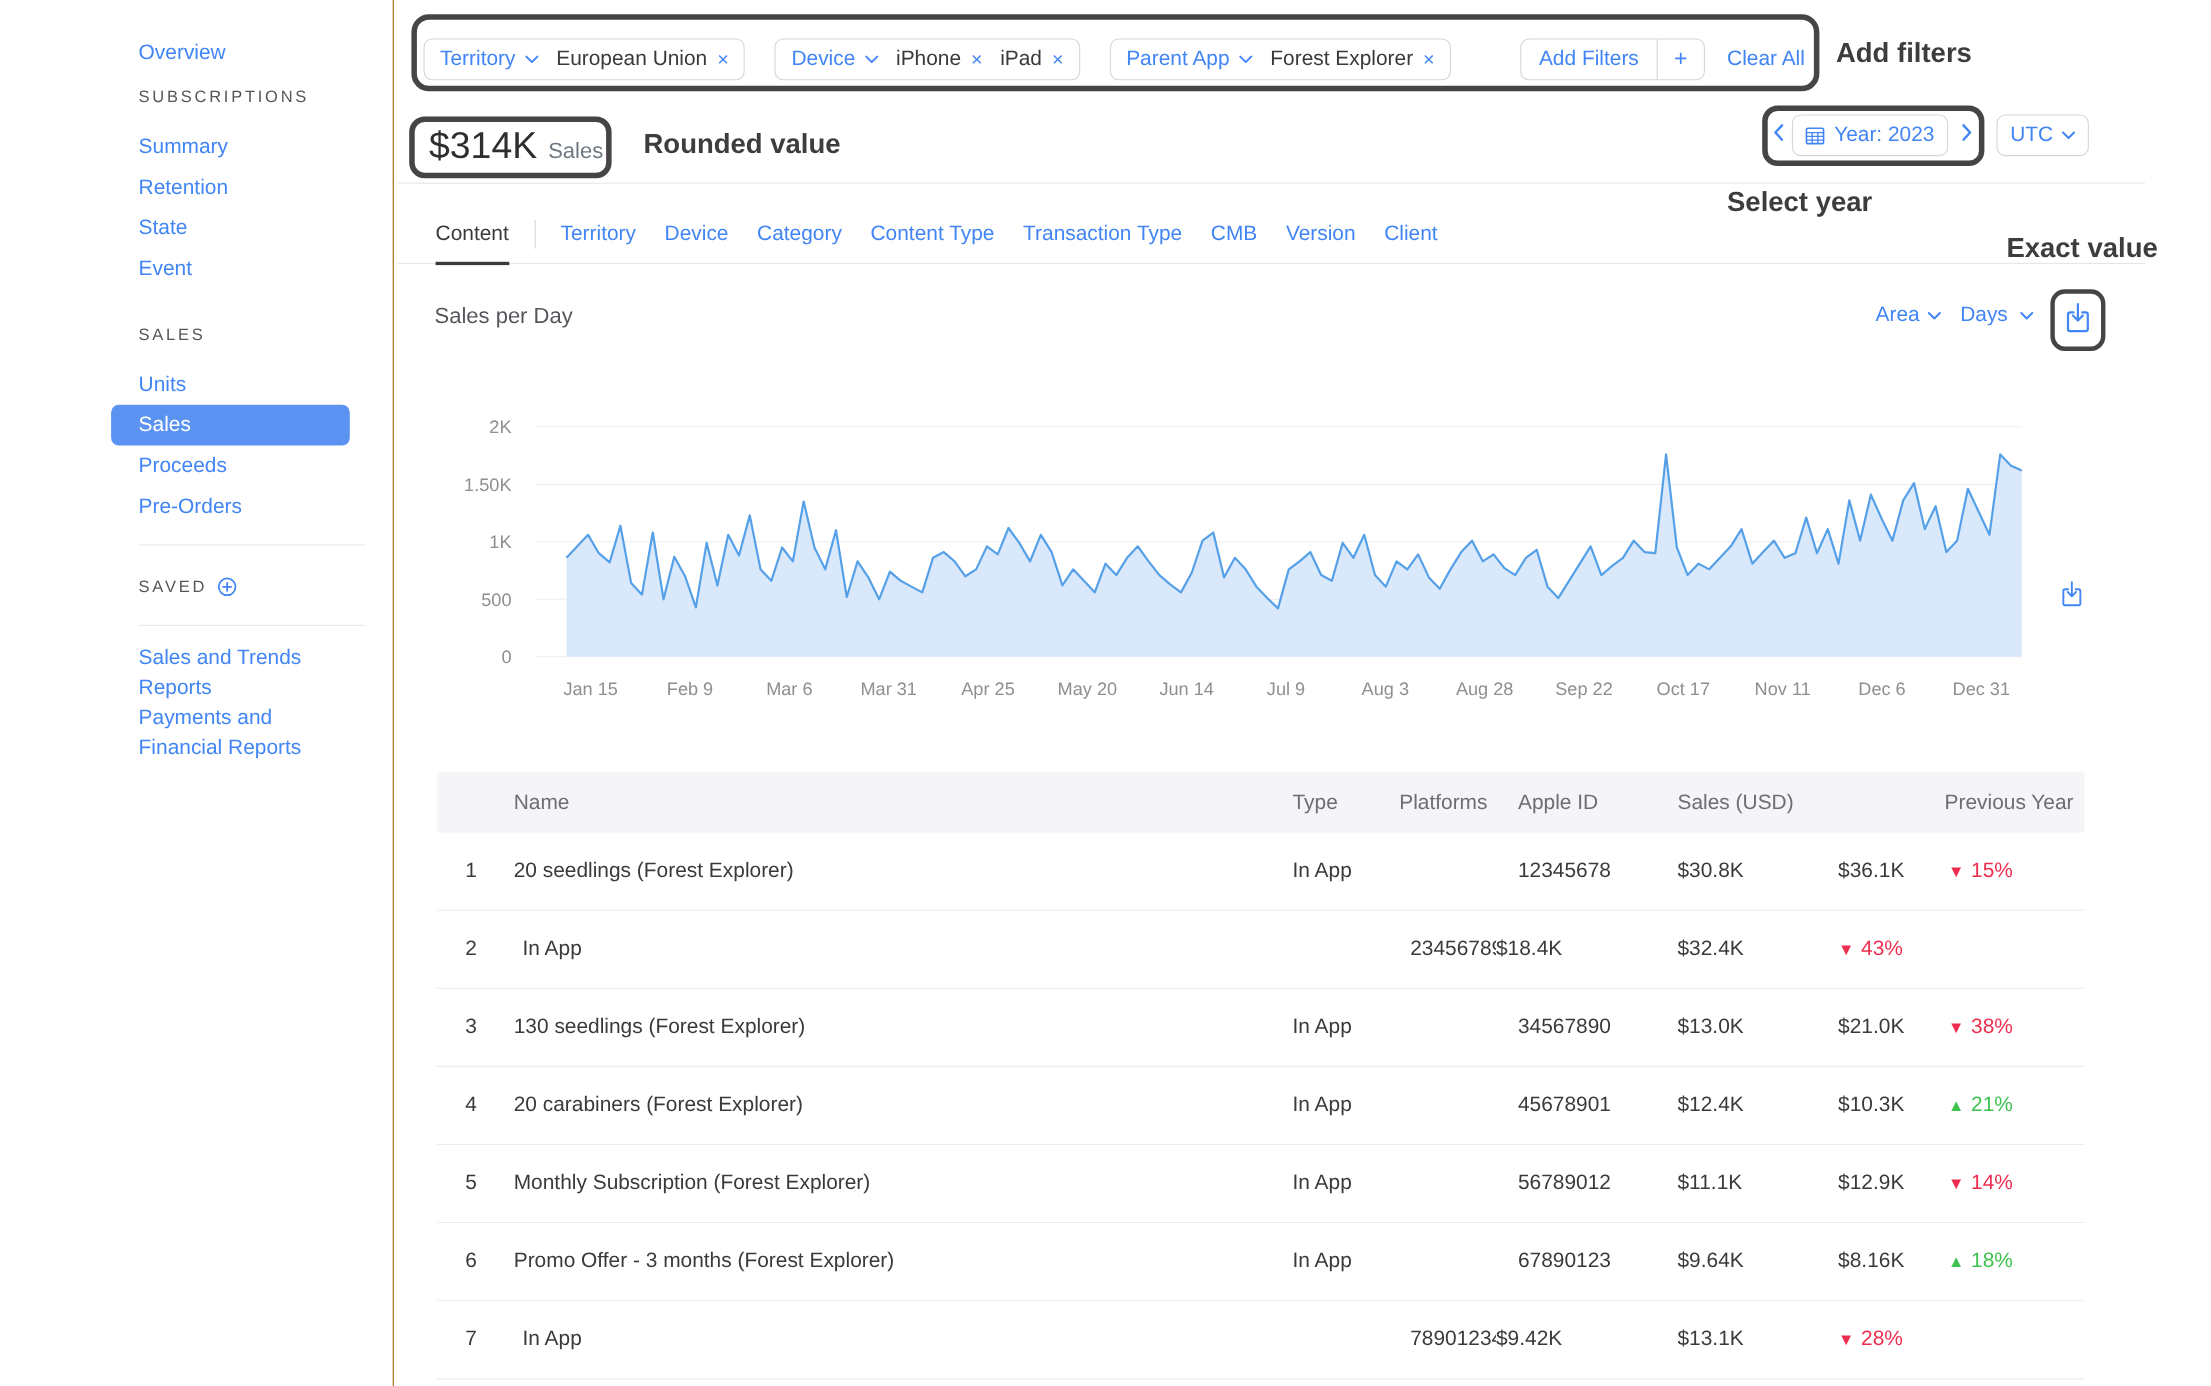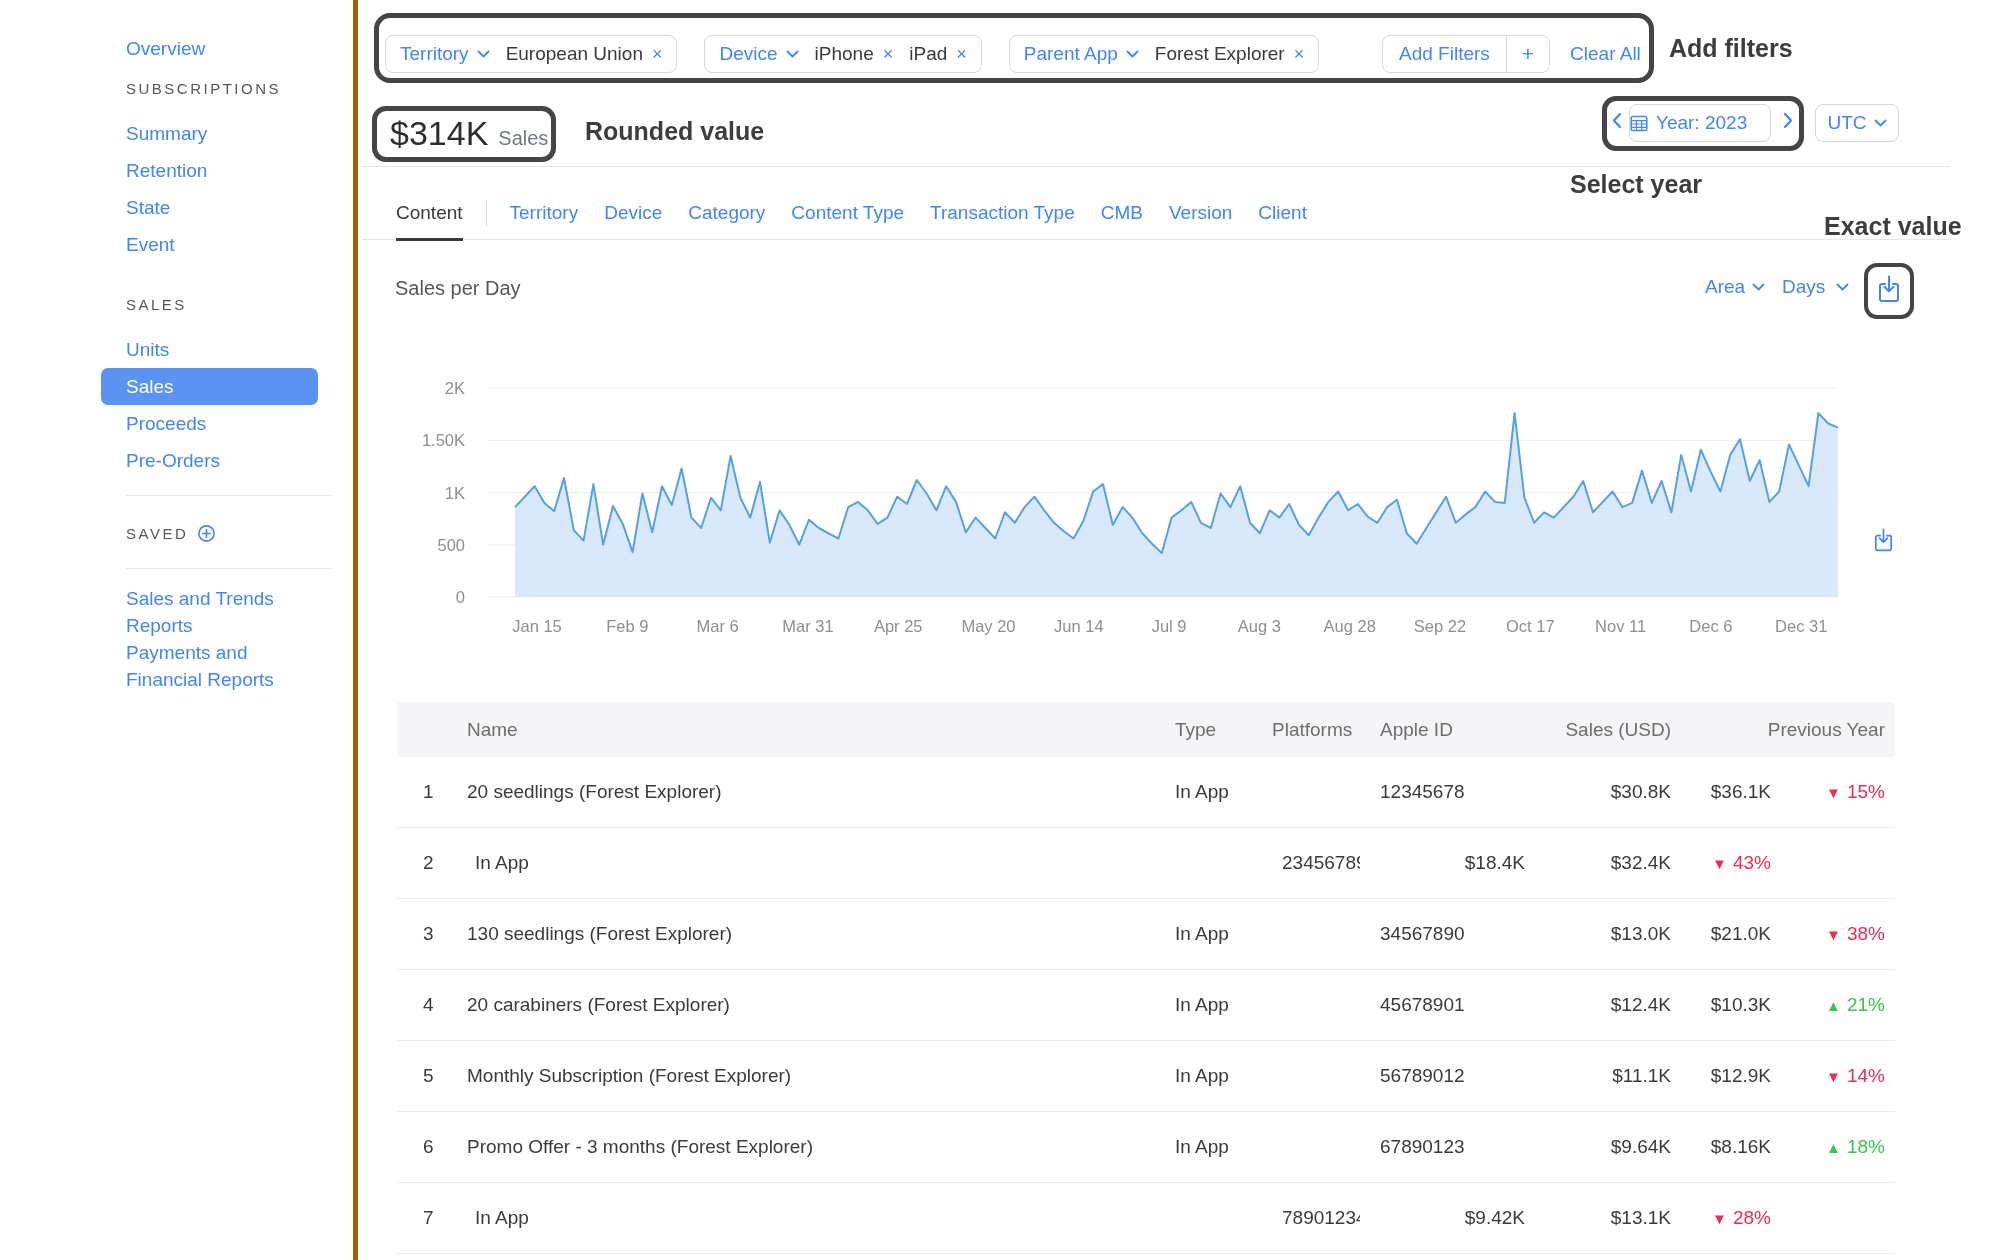--- a/index.html
+++ b/index.html
@@ -1,19 +1,19 @@
 <!DOCTYPE html>
 <html><head>
 <meta charset="utf-8">
 <style>
   html,body{margin:0;padding:0;}
   body{width:2010px;height:1260px;position:relative;overflow:hidden;background:#fff;
        font-family:"Liberation Sans",sans-serif;color:#3a3a3c;}
   
-  .sidebar{position:absolute;left:0;top:0;width:358px;height:1260px;border-right:5px solid #a16207;
+  .sidebar{position:absolute;left:0;top:0;width:358px;height:1260px;border-right:1px solid #a16207;
            box-sizing:border-box;padding:30px 0 0 126px;background:#fff;}
   .side-link{height:37px;display:flex;align-items:center;font-size:19px;color:#4285f4;cursor:pointer;white-space:nowrap;}
   .side-link.active{background:#5b93f2;color:#fff;border-radius:7px;margin-left:-25px;padding-left:25px;width:192px;}
   .side-header{height:42px;display:flex;align-items:center;gap:9px;font-size:15px;letter-spacing:2.5px;color:#55565a;}
   .side-header.mt{margin-top:20px;}
   .side-divider{width:206px;border:none;border-top:1px solid #e8e8ed;margin:16px 0;}
   .side-multi{font-size:19px;color:#4285f4;line-height:27px;width:175px;cursor:pointer;}
   
   .main{position:absolute;left:359px;top:0;width:1651px;height:1260px;}
   .divider{position:absolute;height:1px;background:#e6e6ea;left:3px;width:1588px;}
@@ -44,21 +44,21 @@
   .clear-all{color:#4285f4;font-size:19px;cursor:pointer;}
   
   .metric{position:absolute;left:31px;top:114px;display:flex;align-items:baseline;gap:10px;}
   .metric-value{font-size:34px;color:#2e2e30;}
   .metric-label{font-size:20px;color:#6e7882;}
   
   .nav-chev{position:absolute;color:#4285f4;cursor:pointer;}
   #chev-prev{left:1252px;top:112px;}
   #chev-next{left:1424px;top:112px;}
   .year-btn{position:absolute;left:1270px;top:104px;width:142px;height:38px;border:1px solid #d6d6db;border-radius:8px;
-            display:flex;align-items:center;gap:8px;color:#4285f4;font-size:19px;
+            display:flex;align-items:center;justify-content:center;gap:8px;color:#4285f4;font-size:19px;
             box-sizing:border-box;cursor:pointer;background:#fff;}
   .utc-btn{position:absolute;left:1456px;top:104px;width:84px;height:38px;border:1px solid #d6d6db;border-radius:8px;
            display:flex;align-items:center;justify-content:center;gap:7px;color:#4285f4;font-size:19px;
            box-sizing:border-box;cursor:pointer;background:#fff;}
   
   #tabs{position:absolute;left:3px;top:186px;width:1588px;height:54px;display:flex;align-items:center;
         border-bottom:1px solid #e6e6ea;box-sizing:border-box;padding-left:21px;text-align:right;}
   .tab{position:relative;height:54px;display:flex;align-items:center;padding:0 13px;font-size:19px;color:#4285f4;cursor:pointer;white-space:nowrap;}
   .tab.active{color:#3a3a3c;}
   .tab.active::after{content:"";position:absolute;left:13px;right:13px;bottom:-1px;height:3px;background:#3a3a3c;}
@@ -80,21 +80,21 @@
   .table-dl{position:absolute;left:1514px;top:528px;color:#4285f4;cursor:pointer;line-height:0;}
   #table{position:absolute;left:38px;top:702px;width:1498px;}
   .t-head,.t-row{display:grid;grid-template-columns:70px 700px 95px 98px 165px 146px 100px 114px;align-items:center;font-size:19px;}
   .t-head{height:55px;background:#f5f5f7;color:#6d6d72;border-radius:3px;}
   .t-row{height:70px;color:#3a3a3c;border-bottom:1px solid #ececf0;background:#fff;}
   .cell{white-space:nowrap;overflow:hidden;}
   .c-num{padding-left:26px;}
   .c-type{padding-left:8px;}
   .c-plat{padding-left:10px;}
   .c-id{padding-left:20px;}
-  .r{text-align:right;}
+  .r{text-align:left;}
   .c-prevyear{grid-column:7/9;text-align:right;}
   .c-change.down{color:#ed2d4f;}
   .c-change.up{color:#3ec24f;}
   .tri{font-size:15px;margin-right:6px;}
 </style>
 </head>
 <body>
 
 <aside class="sidebar">
   <div class="side-link">Overview</div>

